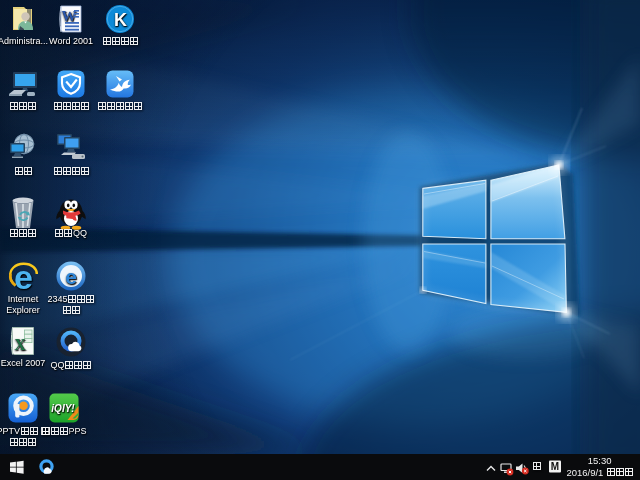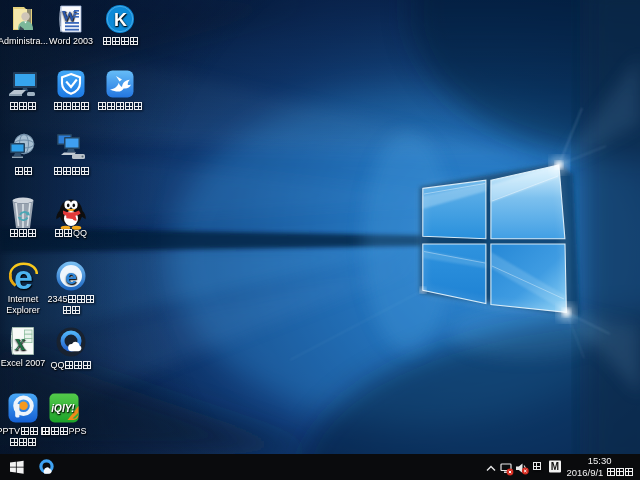--- a/index.html
+++ b/index.html
@@ -190,21 +190,21 @@
 <text x="13" y="17" text-anchor="middle" font-size="15" font-weight="bold" font-family="Liberation Serif,serif" fill="#2a55a8">W</text>
 <g fill="#3a68ba">
 <rect x="18" y="6" width="5" height="1.6"></rect>
 <rect x="18" y="9" width="5" height="1.6"></rect>
 <rect x="18" y="12" width="5" height="1.6"></rect>
 <rect x="9" y="18" width="14" height="1.8"></rect>
 <rect x="9" y="21.4" width="14" height="1.8"></rect>
 <rect x="9" y="24.8" width="14" height="1.8"></rect>
 </g>
 </svg>
-<div class="lab">Word 2003</div>
+<div class="lab">Word 2001</div>
 </div>
 
 <div class="cell" style="left:92px;top:4px;">
 <svg width="30" height="30" viewBox="0 0 30 30">
 <circle cx="15" cy="15" r="14" fill="#0d8ad8"></circle>
 <circle cx="15" cy="15" r="12.7" fill="none" stroke="#49aae6" stroke-width="1"></circle>
 <text x="15.5" y="21.5" text-anchor="middle" font-size="18" font-weight="bold" fill="#fff">K</text>
 </svg>
 <div class="lab"><span class="zh"></span><span class="zh"></span><span class="zh"></span><span class="zh"></span></div>
 </div>

